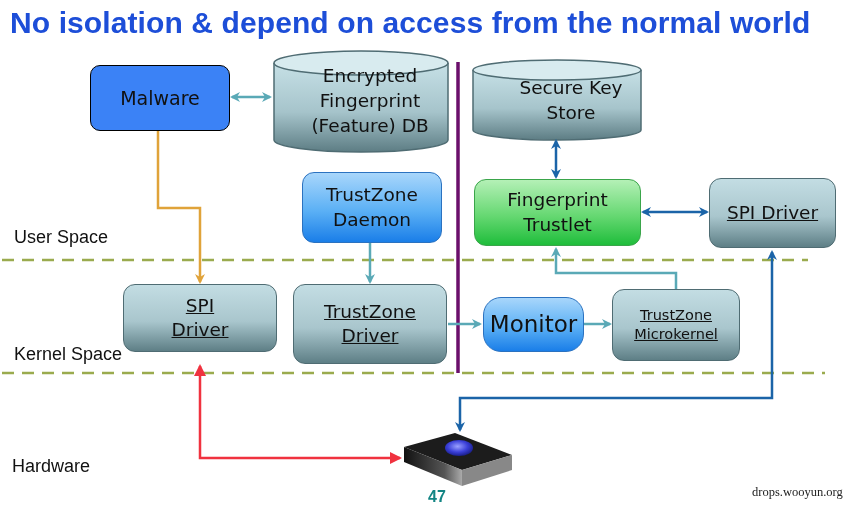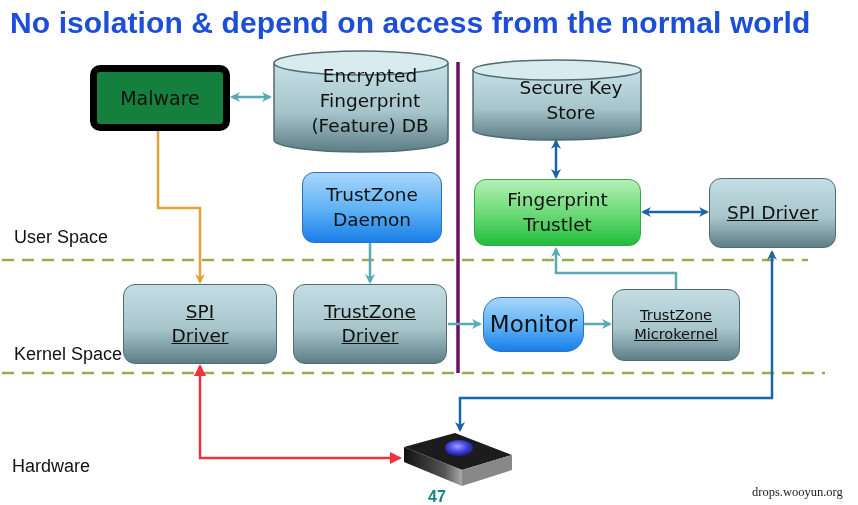--- a/index.html
+++ b/index.html
@@ -10,21 +10,21 @@
   .zone-label { position: absolute; font-family: Liberation Sans, sans-serif; font-size: 18px;
                 color: #111; white-space: nowrap; }
   svg.diagram { position: absolute; left: 0; top: 0; }
   .box { position: absolute; box-sizing: border-box; border-radius: 12px; display: flex;
          align-items: center; justify-content: center; text-align: center;
          font-family: "DejaVu Sans", sans-serif; color: #111; line-height: 1.3; }
   .box span { white-space: pre-line; }
   .gray { background: linear-gradient(#c3dde3, #a9c6cd 55%, #5e7f86); border: 1.5px solid #4f6c73; text-decoration: underline; }
   .blue { background: linear-gradient(#a8d6fb, #5bb0f5 55%, #1a7ee8); border: 1.5px solid #2b72c0; }
   .green { background: linear-gradient(#b4f0b6, #66d872 55%, #1fbd3b); border: 1.5px solid #3aa54a; }
-  .red { background: #15803d; border: 7px solid #000000; }
+  .red { background: #3b82f6; border: 1px solid #000000; }
   .cyl-text { position: absolute; text-align: center; font-family: "DejaVu Sans", sans-serif;
               color: #111; white-space: pre-line; line-height: 1.35; }
   .page-num { position: absolute; left: 428px; top: 488px; font-size: 16px; font-weight: bold; color: #138584; }
   .watermark { position: absolute; left: 752px; top: 485px; font-family: "Liberation Serif", serif;
                font-size: 12.5px; color: #222; }
 </style>
 </head>
 <body>
 
 <div class="title">No isolation &amp; depend on access from the normal world</div>
@@ -130,21 +130,21 @@
 Trustlet</span>
 </div>
 <div class="box gray" style="left:709px;top:178px;width:127px;height:70px;font-size:18.5px;">
   <span>SPI Driver</span>
 </div>
 
 <div class="zone-label" style="left:14px;top:227px;">User Space</div>
 <div class="zone-label" style="left:14px;top:344px;">Kernel Space</div>
 <div class="zone-label" style="left:12px;top:456px;">Hardware</div>
 
-<div class="box gray" style="left:123px;top:284px;width:154px;height:80px;font-size:18.5px;">
+<div class="box gray" style="left:123px;top:284px;width:154px;height:68px;font-size:18.5px;">
   <span>SPI
 Driver</span>
 </div>
 <div class="box gray" style="left:293px;top:284px;width:154px;height:80px;font-size:18.5px;">
   <span>TrustZone
 Driver</span>
 </div>
 <div class="box blue" style="left:483px;top:297px;width:101px;height:55px;font-size:23px;border-radius:18px;">
   <span>Monitor</span>
 </div>

